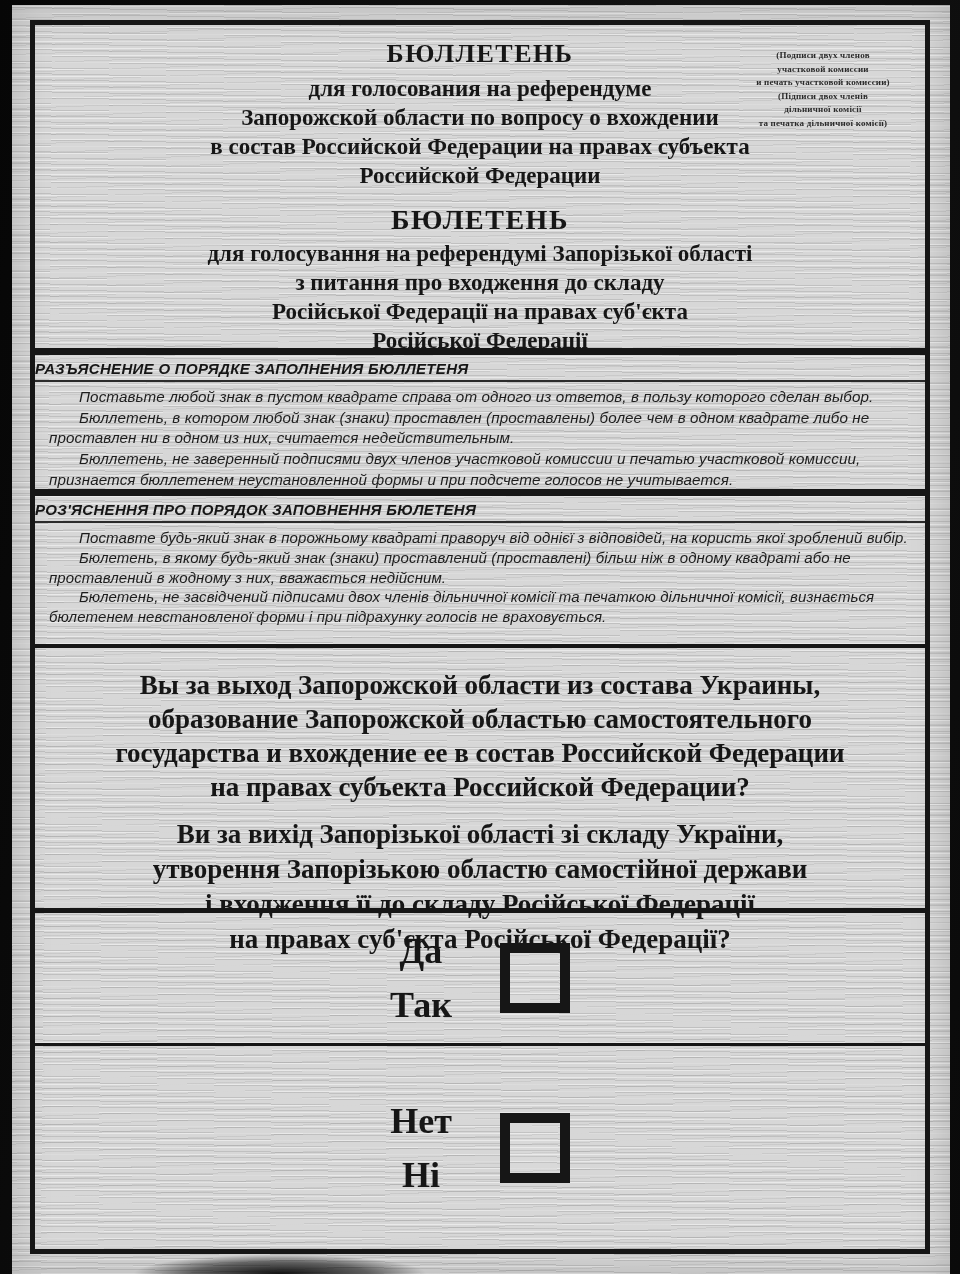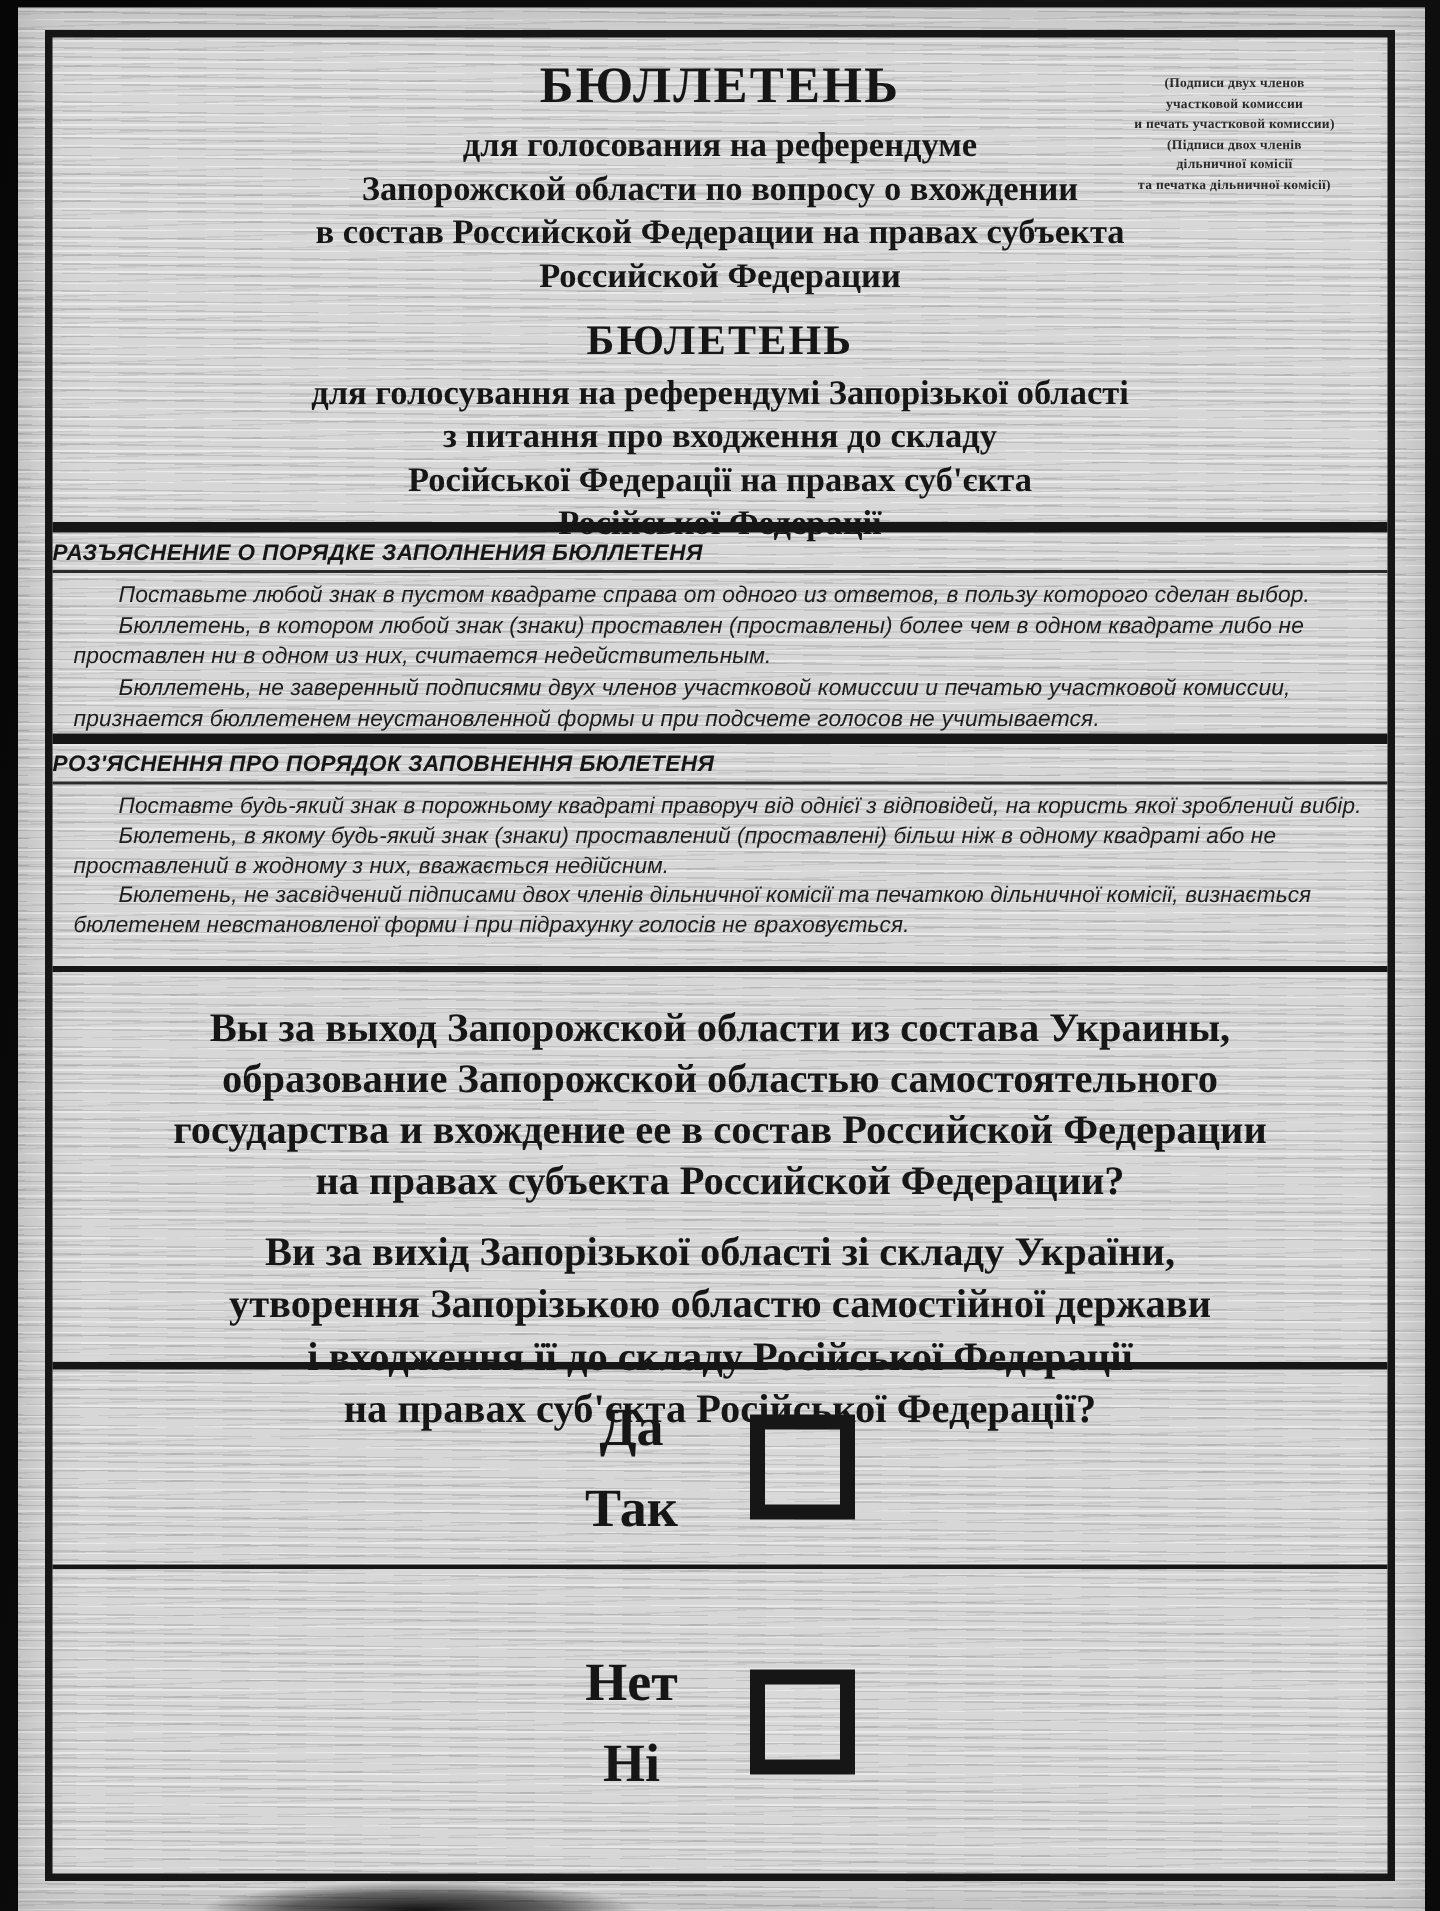--- a/index.html
+++ b/index.html
@@ -27,21 +27,21 @@
   .ink{color:#161616;}
   .serif{font-family:"Liberation Serif","DejaVu Serif",serif;}
 
   
   .sec-title{height:323px;position:relative;text-align:center;box-sizing:border-box;padding-top:14px;}
   .corner-note{
     position:absolute;top:24px;right:6px;width:192px;
     font-size:9px;font-weight:bold;line-height:1.5;text-align:center;
     color:#2a2a2a;letter-spacing:0.2px;filter:blur(0.3px);
   }
-  .title-heading{font-weight:bold;font-size:34px;letter-spacing:1.5px;margin:0 0 5px 0;}
+  .title-heading{font-weight:bold;font-size:26px;letter-spacing:1.5px;margin:0 0 5px 0;}
   .title-heading.ua{font-size:28px;margin-top:14px;margin-bottom:3px;}
   .title-line{font-weight:bold;font-size:23px;line-height:29px;}
 
   
   .bar-thick{height:7px;background:#161616;}
   .bar-med{height:4px;background:#161616;}
   .bar-med2{height:5px;background:#161616;}
   .bar-thin{height:3px;background:#161616;}
 
   

